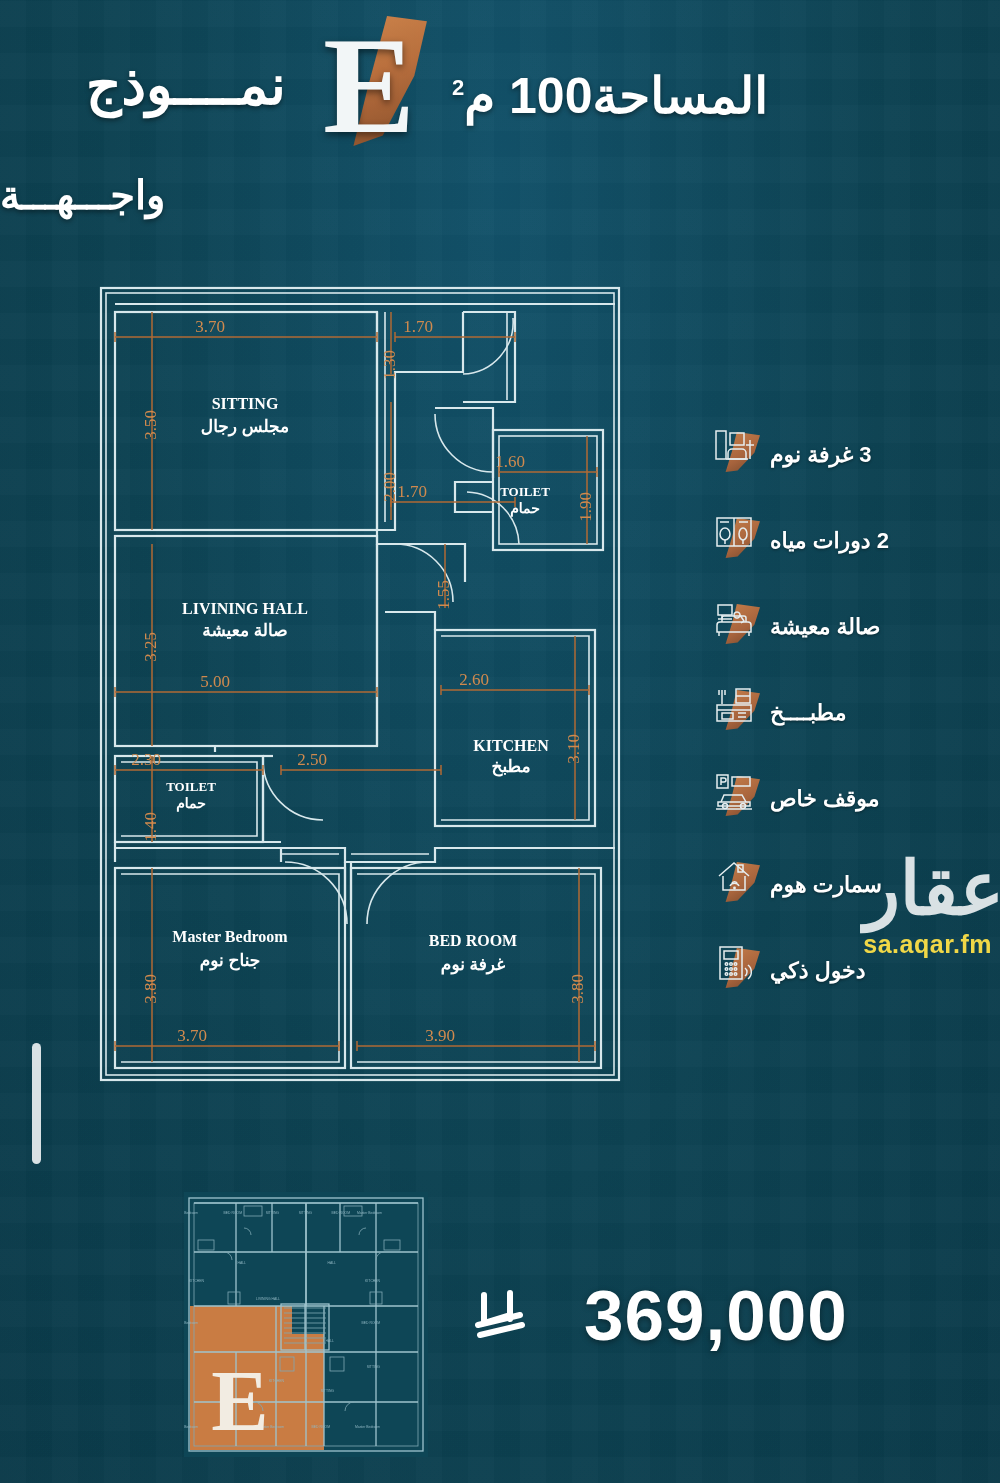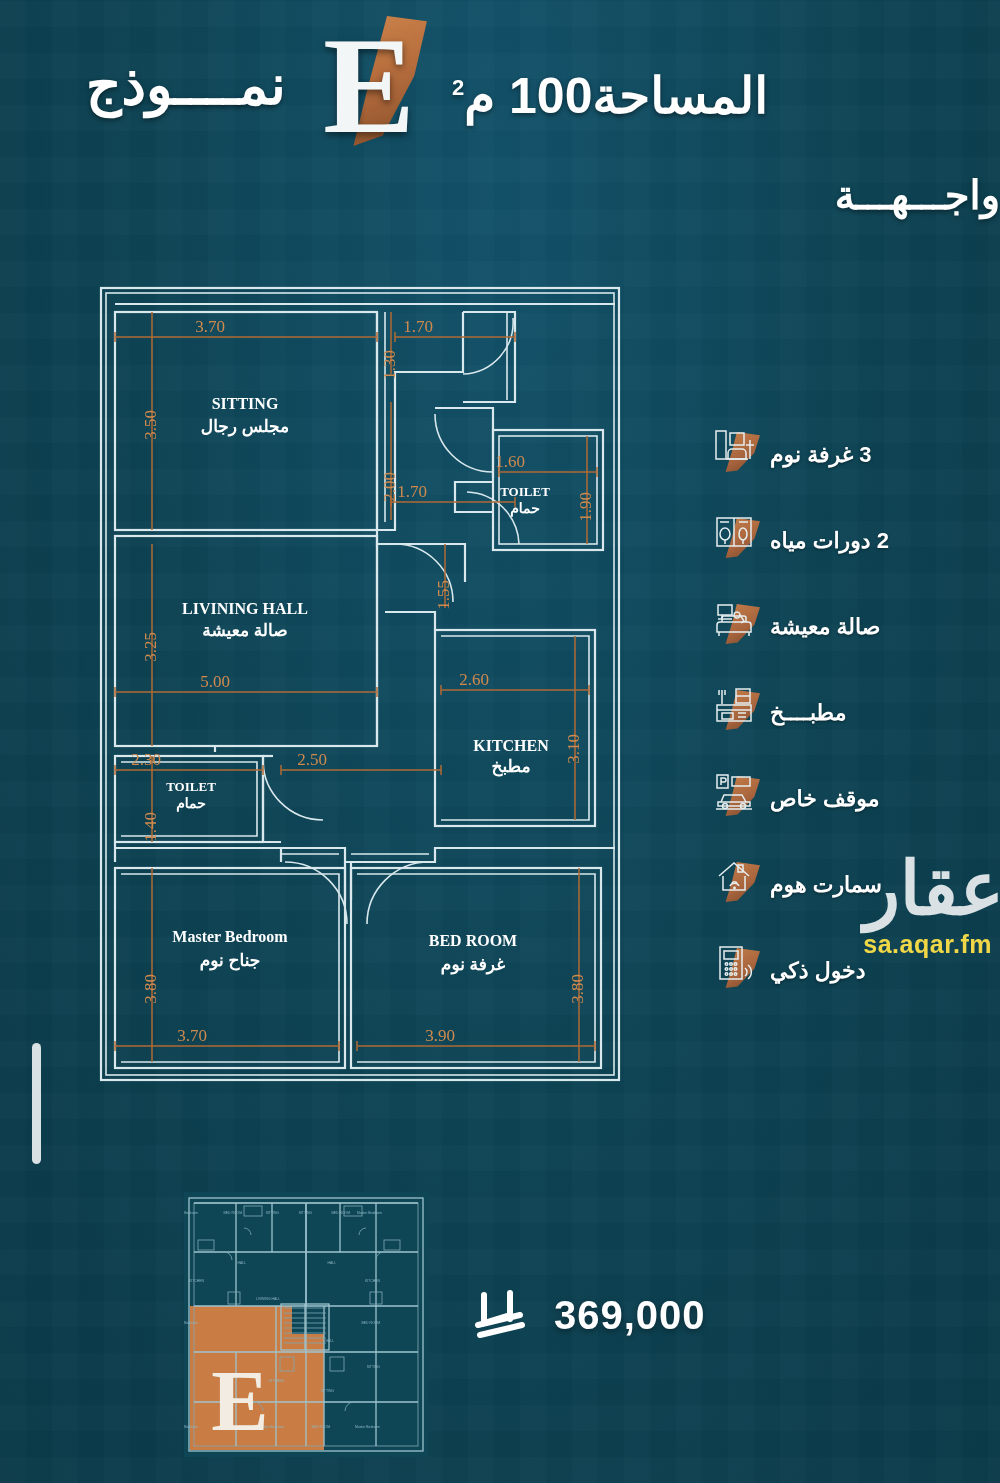--- a/index.html
+++ b/index.html
@@ -52,21 +52,21 @@
     display:flex;align-items:center;justify-content:center;
     font-family:"Liberation Serif", serif;
     font-size:138px;font-weight:bold;color:#f2f6f7;
     text-shadow:0 3px 7px rgba(0,0,0,0.5);
   }
   .area-block{display:flex;flex-direction:row;align-items:flex-end;line-height:1;margin-inline-start:18px;}
   .area-label{font-size:50px;font-weight:bold;color:#ffffff;text-shadow:0 2px 5px rgba(0,0,0,0.45);}
   .area-value{font-size:50px;font-weight:bold;color:#ffffff;margin-top:22px;text-shadow:0 2px 5px rgba(0,0,0,0.45);}
   .area-value sup{font-size:22px;vertical-align:super;}
   .facade{
-    position:absolute;left:0;top:172px;width:1000px;text-align:right;
+    position:absolute;left:0;top:172px;width:1000px;text-align:left;
     font-size:40px;font-weight:bold;color:#ffffff;letter-spacing:2px;
     text-shadow:0 2px 5px rgba(0,0,0,0.4);
   }
 
   
   .plan{position:absolute;left:95px;top:282px;width:530px;height:805px;}
   .plan svg{display:block;}
 
   
   .features{position:absolute;left:700px;top:412px;width:235px;}
@@ -112,22 +112,23 @@
   .mini{position:absolute;left:184px;top:1192px;width:244px;height:265px;}
   .mini svg{display:block;}
 
   
   .price{
     position:absolute;left:470px;top:1268px;width:420px;height:95px;
     display:flex;flex-direction:row;align-items:center;gap:22px;direction:ltr;
   }
   .riyal-sym{flex:0 0 auto;width:62px;height:62px;}
   .price-val{
-    font-size:40px;font-weight:bold;color:#ffffff;letter-spacing:1px;
+    font-size:71px;font-weight:bold;color:#ffffff;letter-spacing:1px;
     text-shadow:0 2px 6px rgba(0,0,0,0.4);
+    margin-left:30px;
   }
 
   
   .scrollbar{
     position:absolute;left:32px;top:1043px;width:9px;height:121px;
     background:#e8eef0;border-radius:5px;opacity:0.93;
   }
 </style>
 </head>
 <body>

